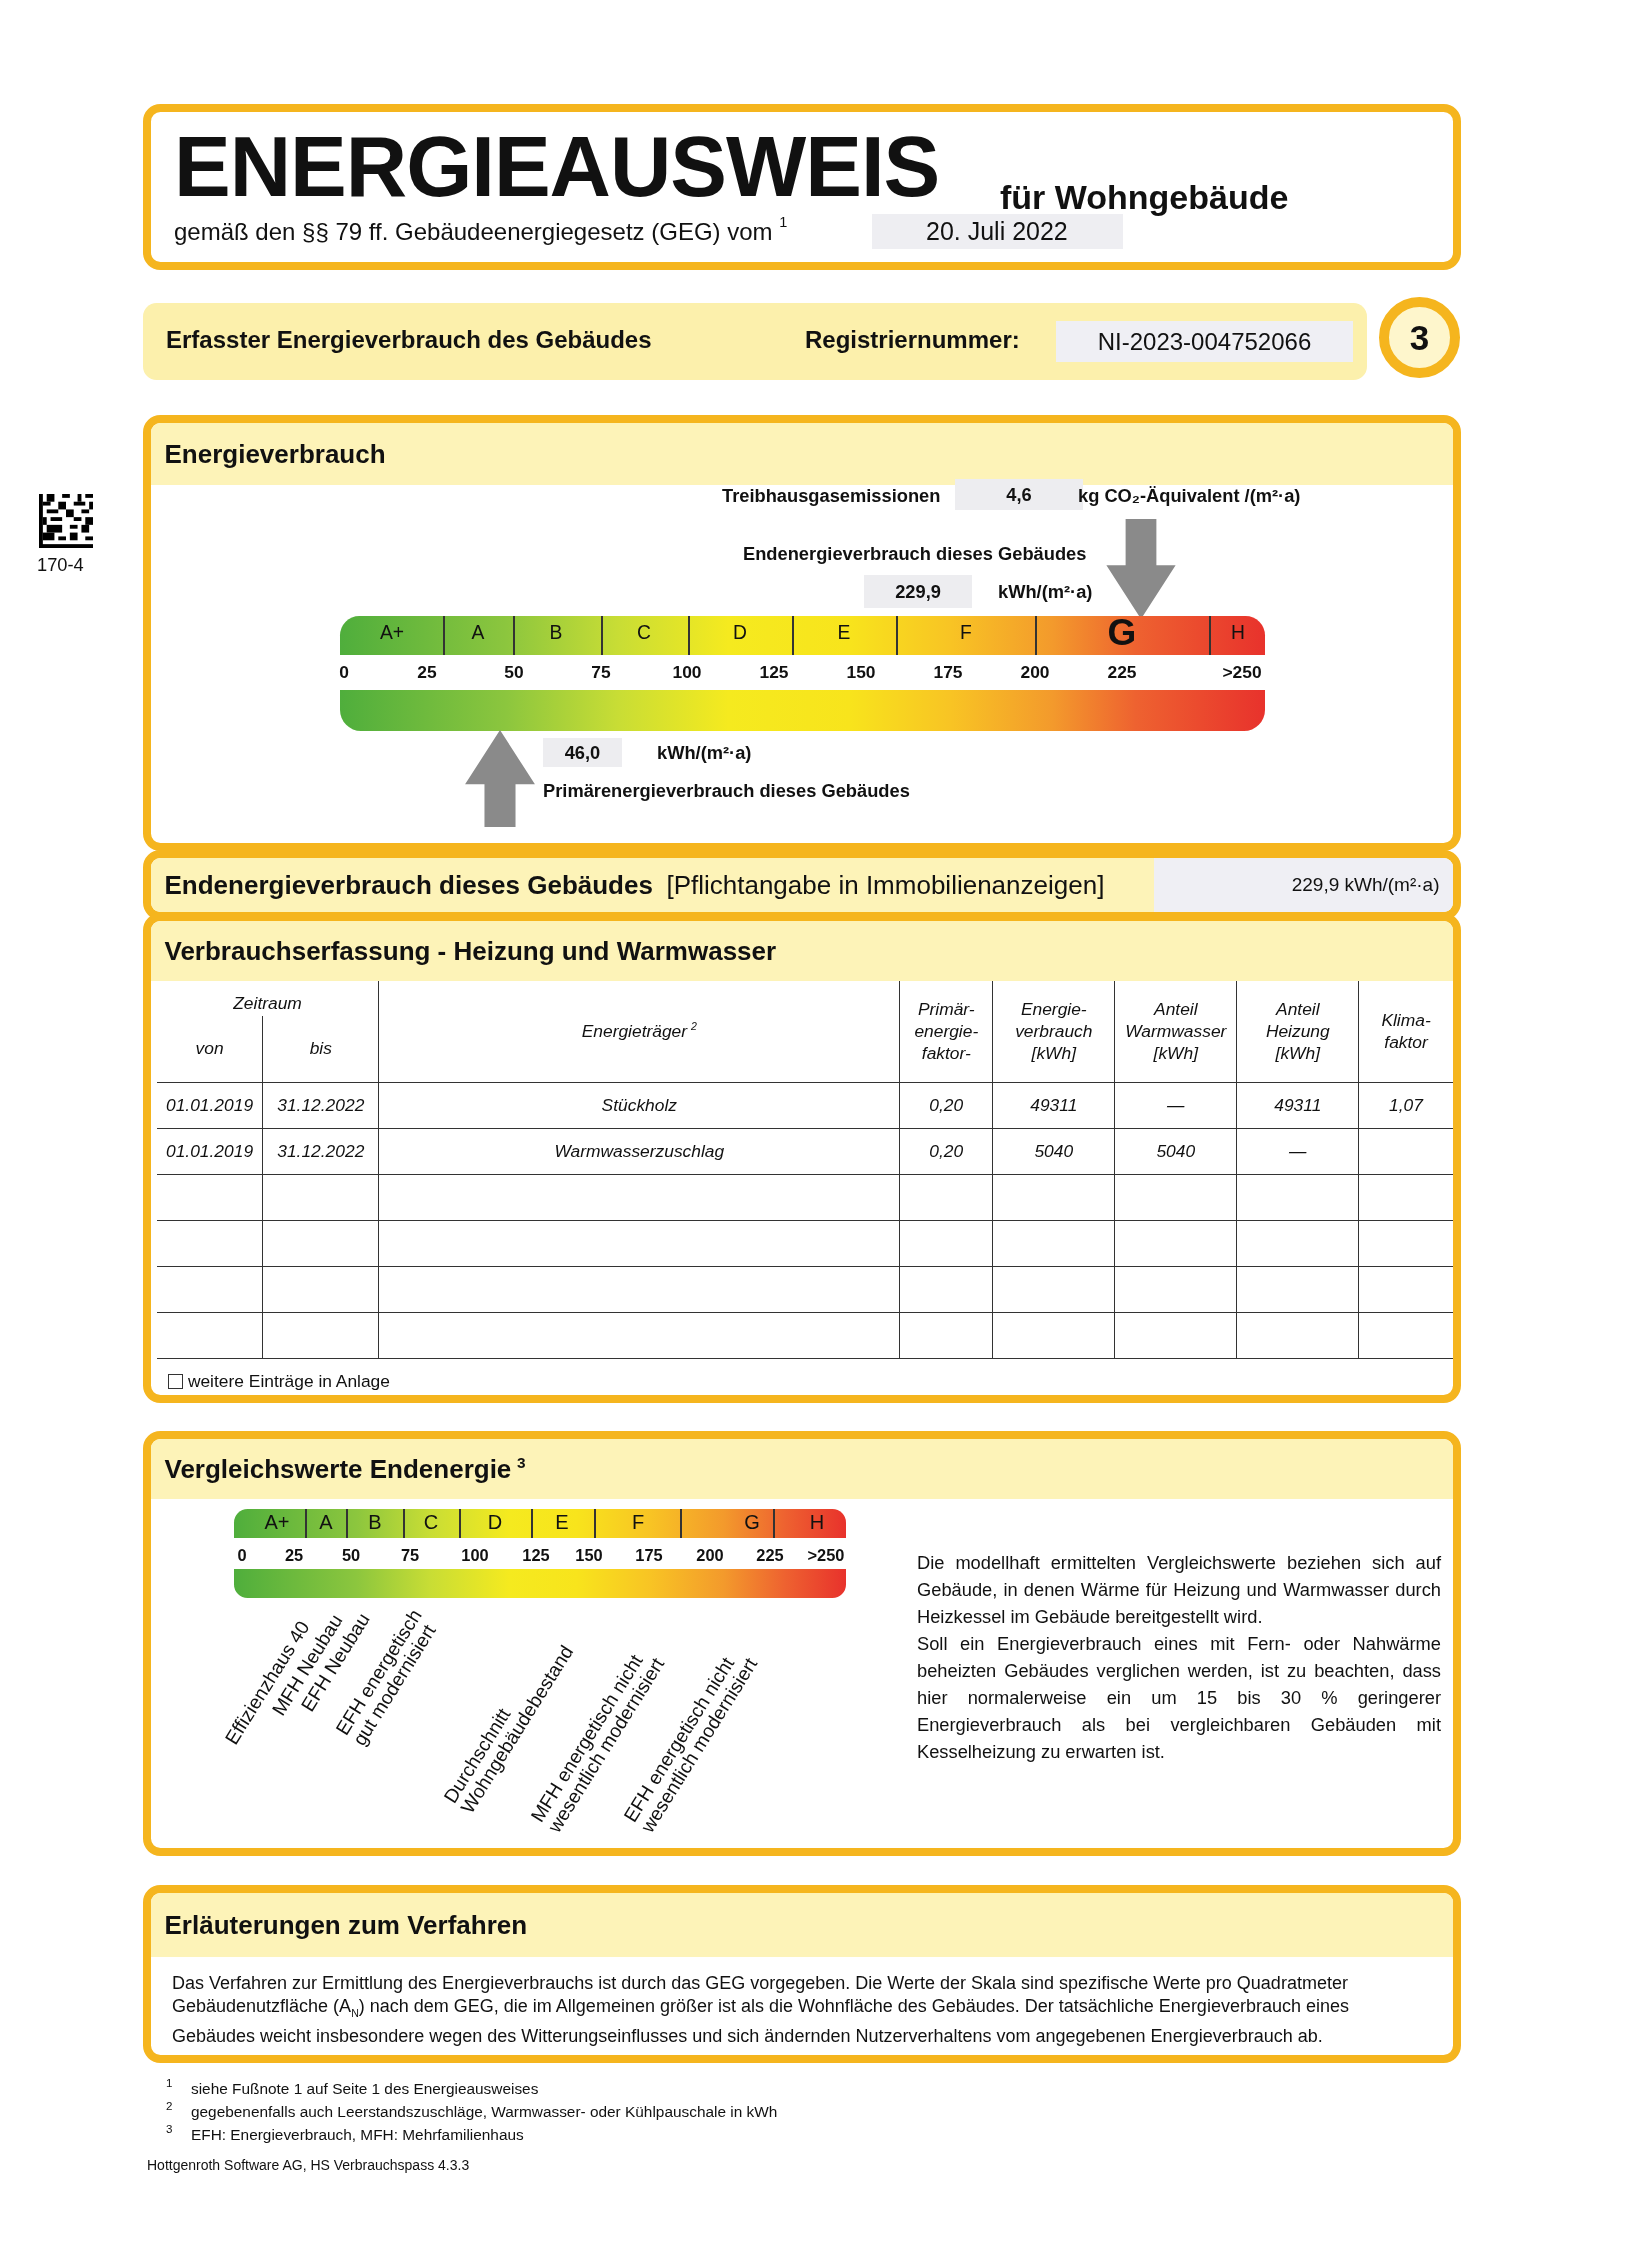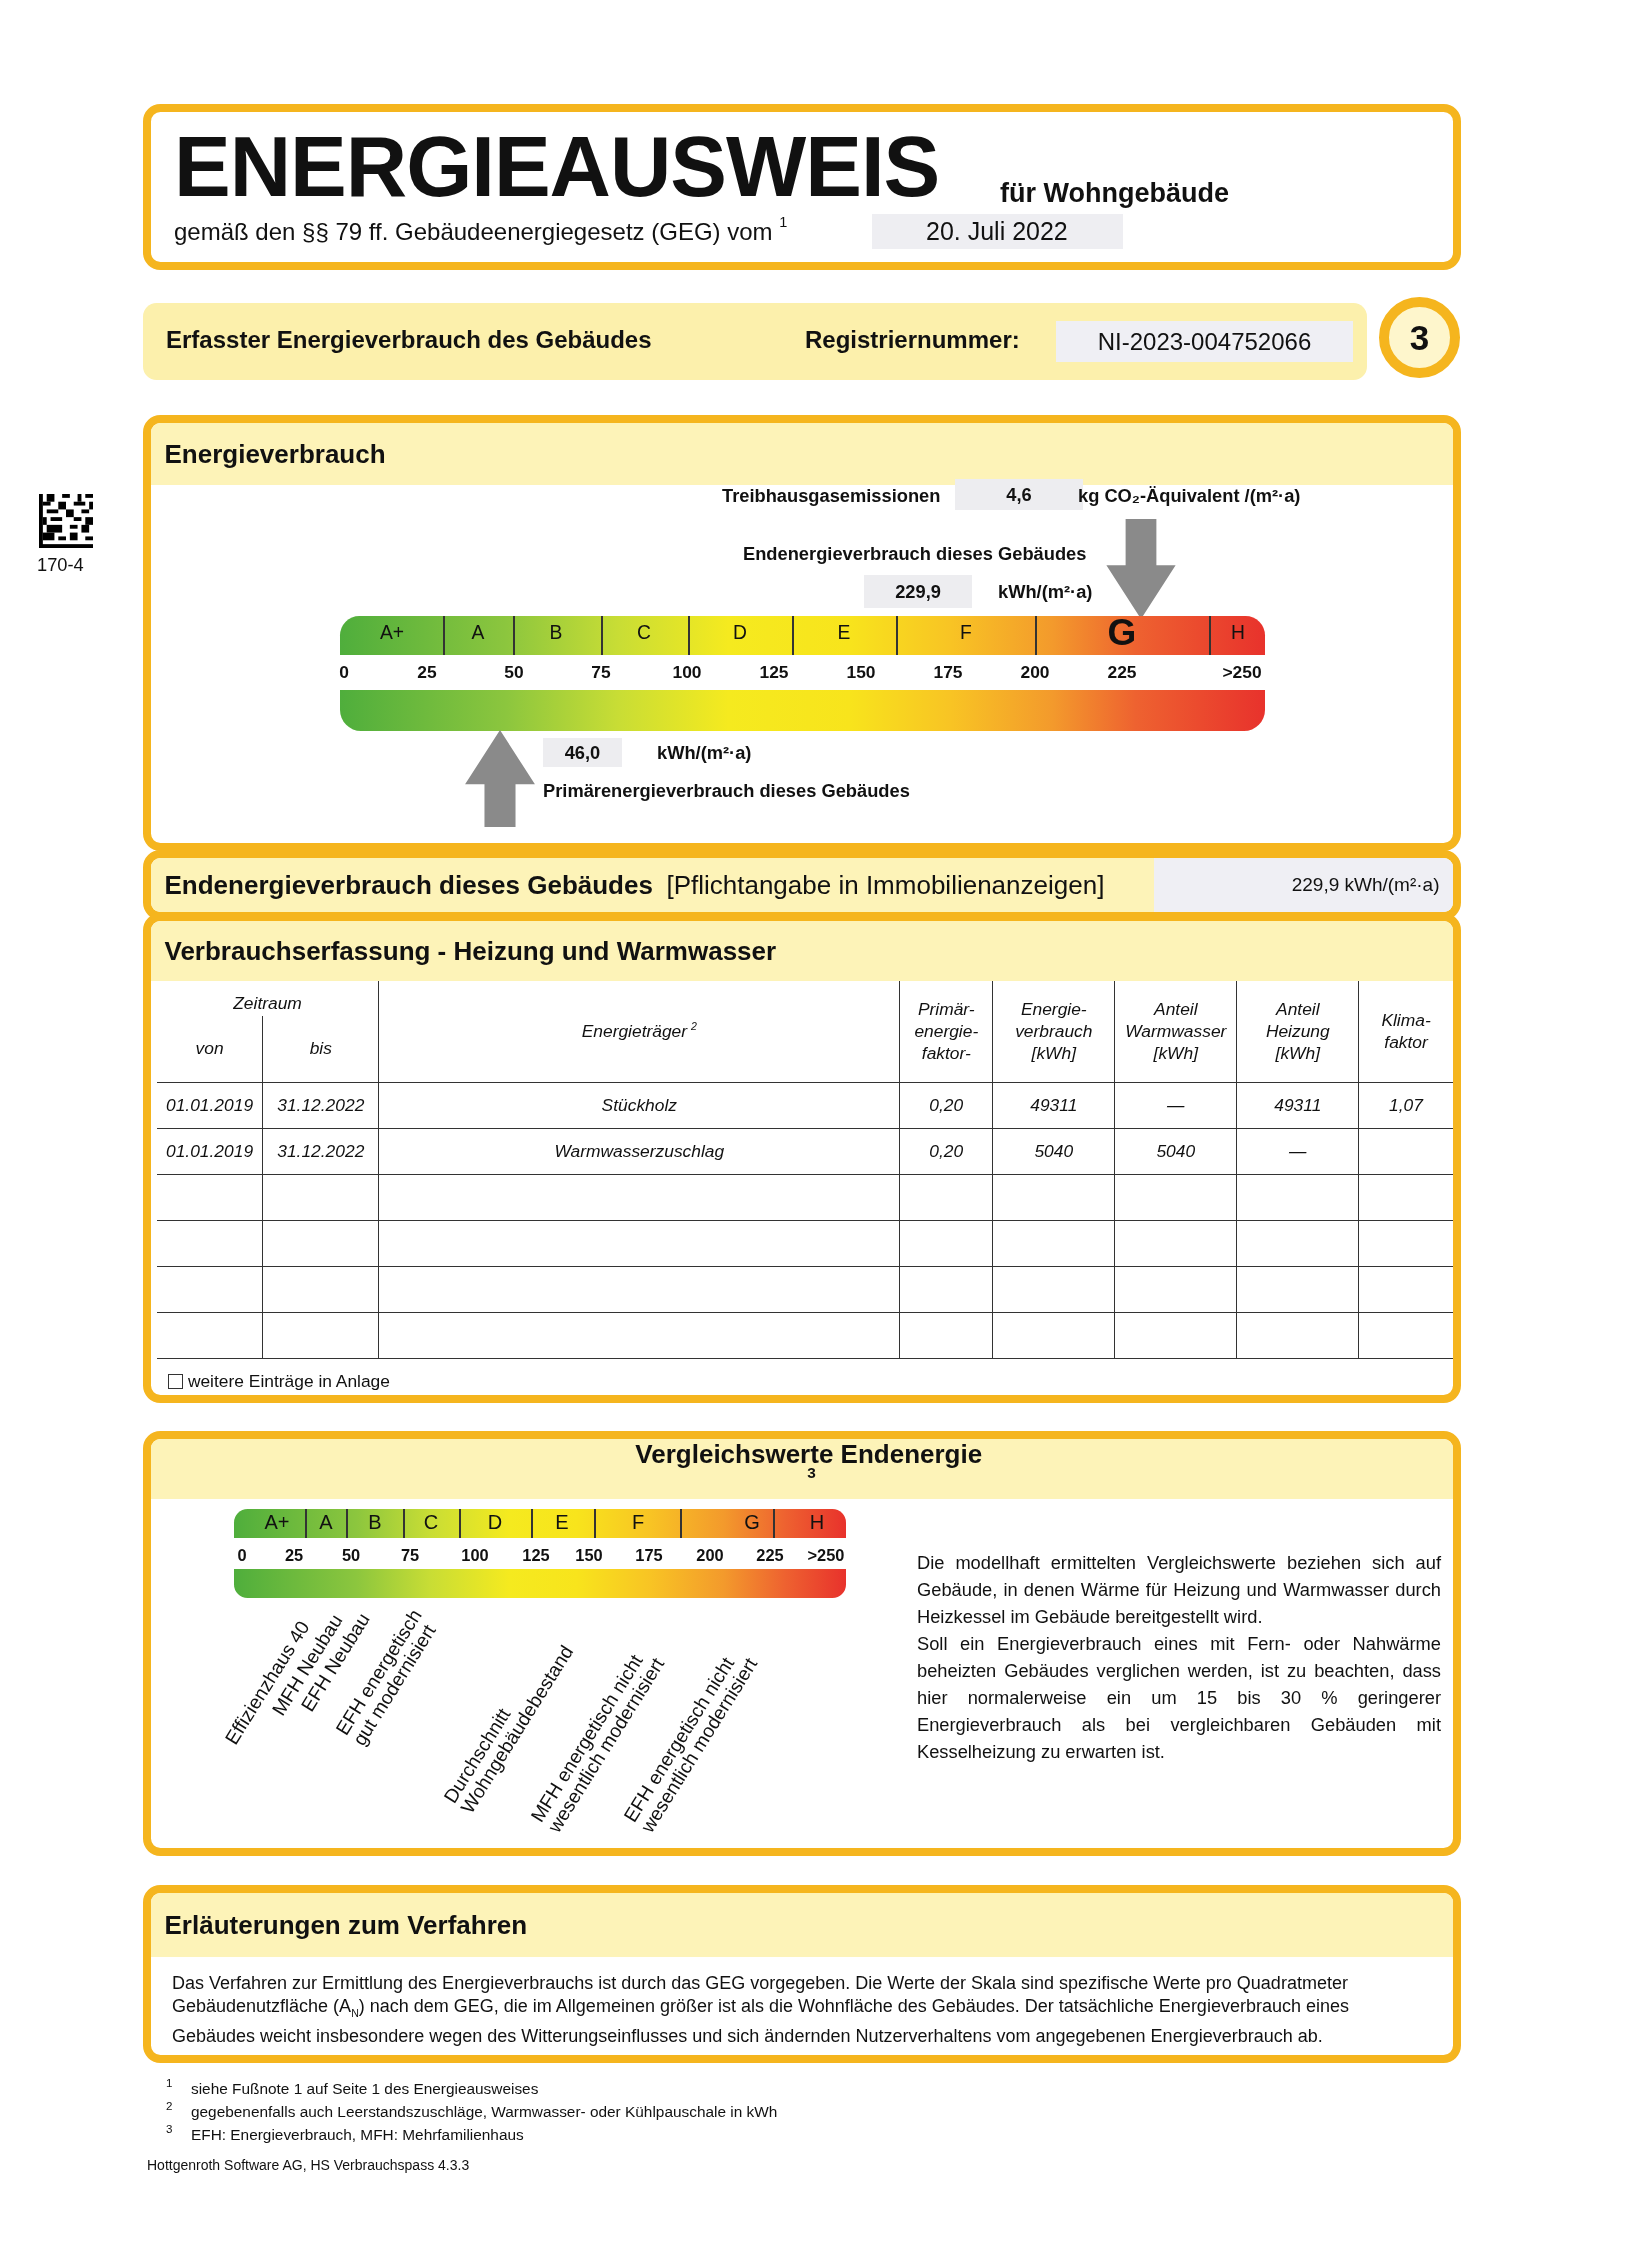--- a/index.html
+++ b/index.html
@@ -6,21 +6,21 @@
   html, body { width: 1641px; height: 2259px; background: #ffffff; }
   body { position: relative; font-family: "Liberation Sans", "DejaVu Sans", sans-serif; color: #111; overflow: hidden; }
 
   .abs { position: absolute; }
   .orange-box { position: absolute; border: 8.7px solid #f5b51e; border-radius: 17.4px; background: #fff; overflow: hidden; }
   .section-head { position: absolute; left: 0; right: 0; top: 0; background: #fdf3b8; font-weight: bold; font-size: 26px; padding-left: 13.5px; display: flex; align-items: center; }
 
   
   #title-box { left: 143px; top: 104px; width: 1318px; height: 166px; }
   #title-main { left: 174px; top: 124px; font-size: 85px; font-weight: bold; letter-spacing: -1px; line-height: 1; }
-  #title-sub { left: 1000px; top: 178px; font-size: 27px; font-weight: bold; }
+  #title-sub { left: 1000px; top: 178px; font-size: 34px; font-weight: bold; }
   #geg-line { left: 174px; top: 218px; font-size: 24px; }
   #geg-line sup { font-size: 14.5px; position: relative; top: -3.9px; }
   #geg-date { left: 872px; top: 214px; width: 251px; height: 35px; background: #eeeef2; font-size: 25px; display:flex; align-items:center; padding-left: 54px; }
 
   
   #reg-bar { left: 143px; top: 303px; width: 1224px; height: 77px; background: #fcf0ac; border-radius: 13.5px; }
   #reg-title { left: 166px; top: 326px; font-size: 24px; font-weight: bold; }
   #reg-label { left: 805px; top: 326px; font-size: 24px; font-weight: bold; }
   #reg-value { left: 1056px; top: 321px; width: 297px; height: 41px; background: #efeff4; font-size: 24px; display:flex; align-items:center; justify-content:center; }
   #page-circle { left: 1379px; top: 297px; width: 81px; height: 81px; border-radius: 50%; border: 10.6px solid #f5b51e; background: #fef6cc; display:flex; align-items:center; justify-content:center; font-size: 35px; font-weight: bold; }
@@ -58,21 +58,21 @@
   table.vt td, table.vt th { border-left: 1px solid #333; border-right: 1px solid #333; text-align: center; font-weight: normal; vertical-align: middle; }
   table.vt td:first-child, table.vt th:first-child { border-left: none; }
   table.vt td:last-child, table.vt th:last-child { border-right: none; }
   table.vt tr.row td { height: 46px; border-top: 1.9px solid #333; }
   table.vt tr.row:last-child td { border-bottom: 1.9px solid #333; }
   #more-entries { position: absolute; left: 17.4px; top: 450px; font-size: 17.4px; display:flex; align-items:center; gap: 5px; }
   #more-entries .cb { width: 14.5px; height: 14.5px; border: 1.4px solid #333; }
 
   
   #vg-box { left: 143px; top: 1431px; width: 1318px; height: 425px; }
-  #vg-box .section-head { height: 60px; flex-direction: column; }
+  #vg-box .section-head { height: 60px; }
   #vg-box .section-head sup { font-size: 15.4px; margin-left: 5.8px; position: relative; top: -5.8px; }
   .vg-top { position: absolute; left: 234px; top: 1509px; width: 612px; height: 29px; border-radius: 13.5px 13.5px 0 0;
     background: linear-gradient(to right, #4fae3c 0%, #8cc63e 20%, #c8dd35 32%, #f5ea1f 45%, #f8e41c 56%, #f8c424 68%, #f39a2c 80%, #ee6230 90%, #e8322c 100%); }
   .vg-bottom { position: absolute; left: 234px; top: 1569px; width: 612px; height: 29px; border-radius: 0 0 13.5px 13.5px;
     background: linear-gradient(to right, #4fae3c 0%, #8cc63e 20%, #c8dd35 32%, #f5ea1f 45%, #f8e41c 56%, #f8c424 68%, #f39a2c 80%, #ee6230 90%, #e8322c 100%); }
   .vg-cls { position: absolute; top: 1.9px; font-size: 20px; transform: translateX(-50%); }
   .vg-tick { position: absolute; top: 1546px; font-size: 16.4px; font-weight: bold; transform: translateX(-50%); }
   .rot-lbl { position: absolute; font-size: 19.3px; transform-origin: left bottom; transform: rotate(-58deg); white-space: nowrap; line-height: 1.05; }
   #vg-text { position: absolute; left: 917px; top: 1549px; width: 524px; font-size: 18.3px; line-height: 27px; text-align: justify; }
 

